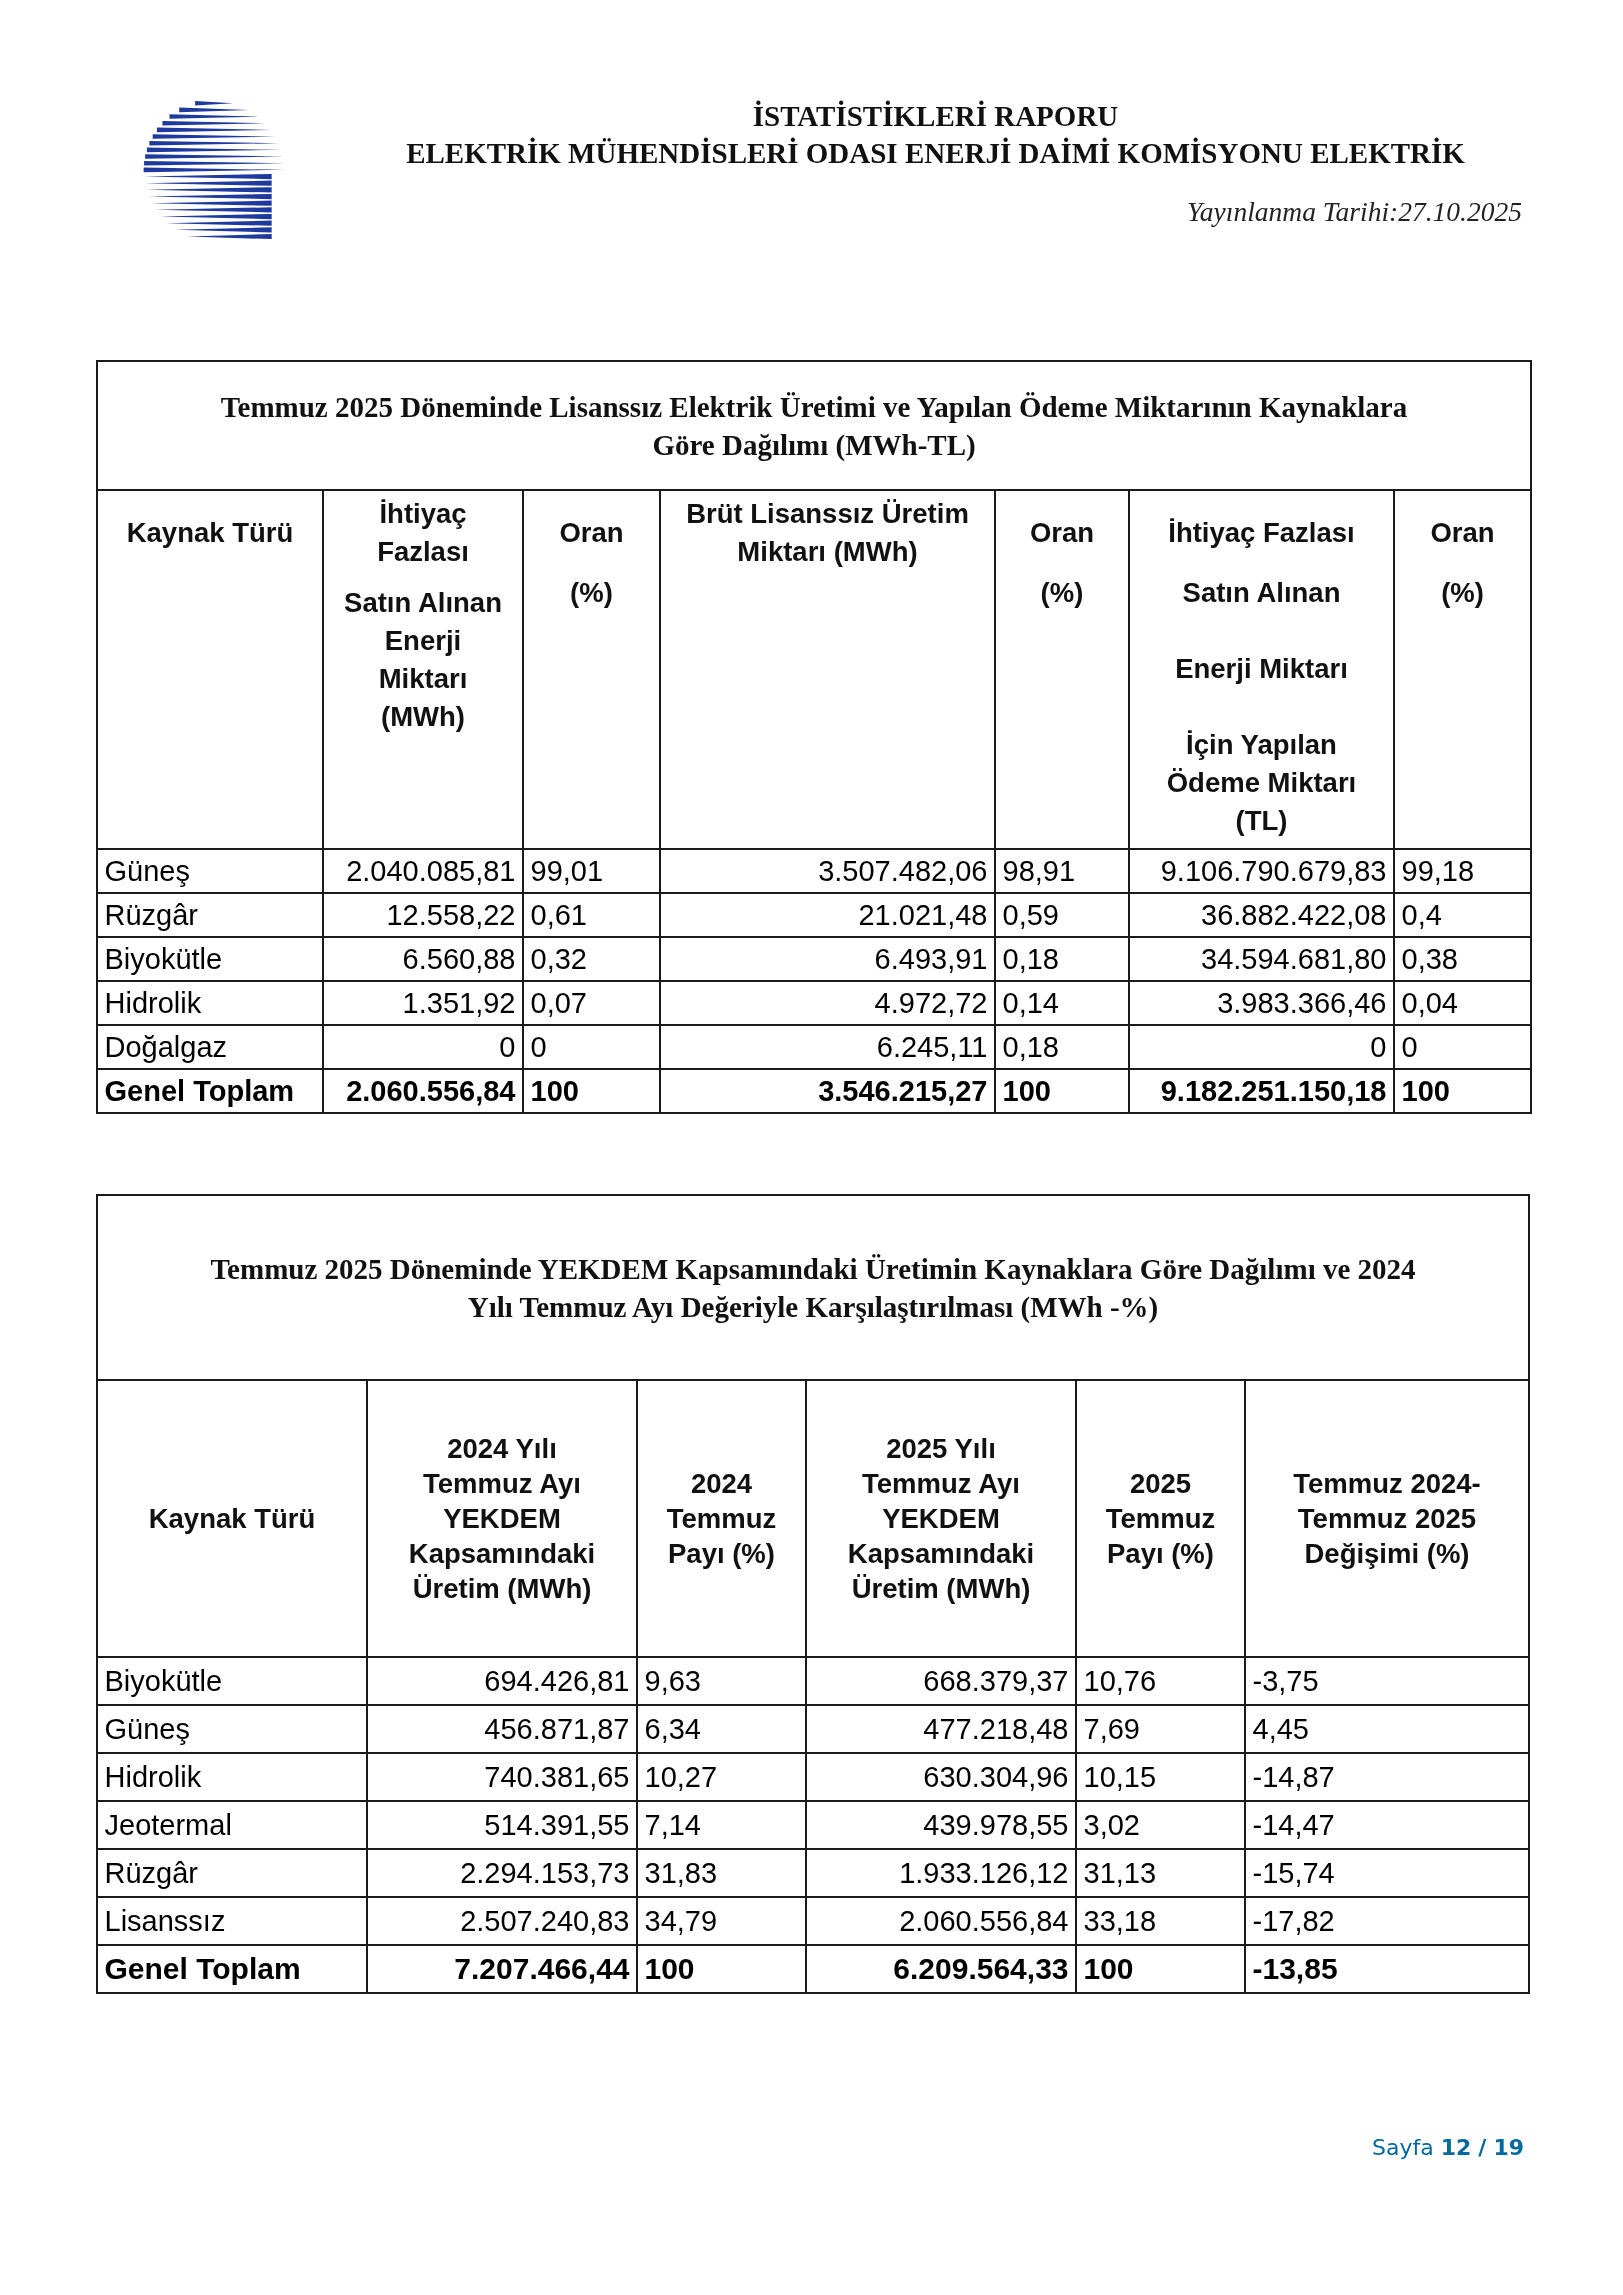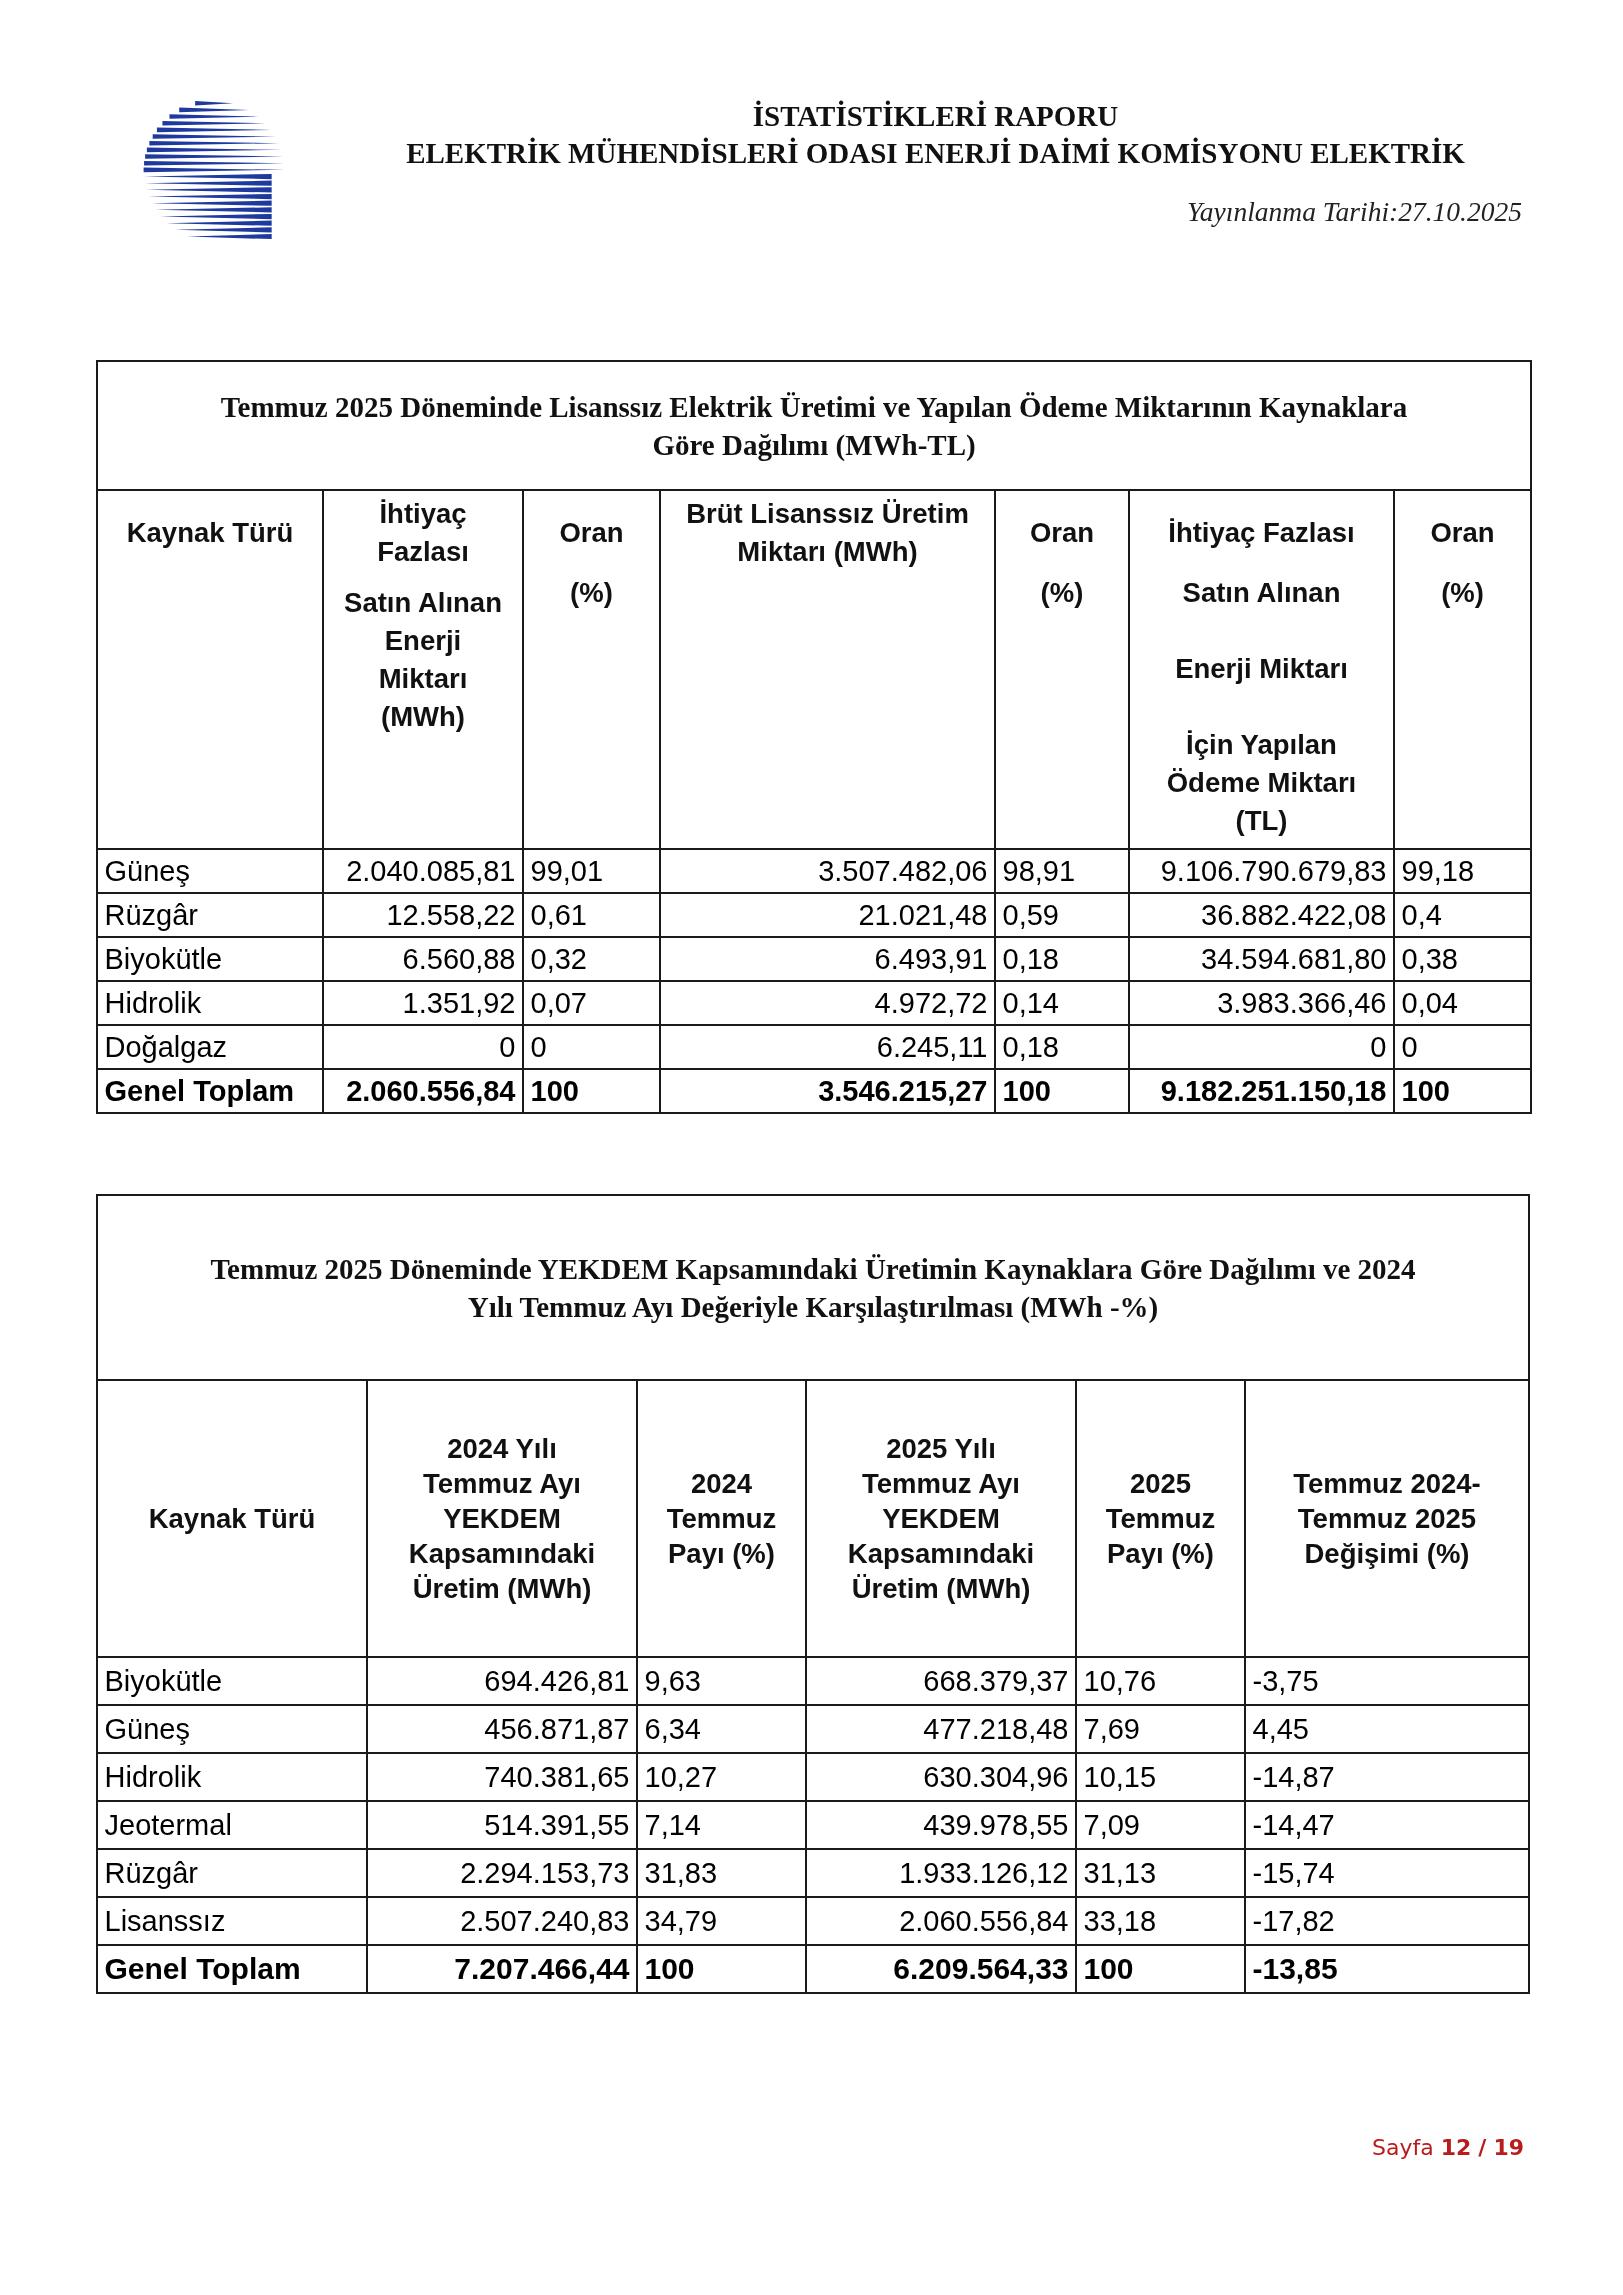--- a/index.html
+++ b/index.html
@@ -44,21 +44,21 @@
 
     
     #t2 { left: 96px; top: 1194px; width: 1430px; }
     #t2 .caption-cell { font-size: 29px; line-height: 38px; height: 183px; }
     #t2 .hdr { height: 275px; vertical-align: middle; line-height: 35px; }
     #t2 tr.data td { height: 46px; line-height: 46px; }
     #t2 tr.total td { font-size: 30px; }
 
     .page-footer {
       position: absolute; right: 99px; top: 2135px;
-      font-family: "DejaVu Sans", sans-serif; font-size: 22px; color: #b91c1c;
+      font-family: "DejaVu Sans", sans-serif; font-size: 22px; color: #0369a1;
     }
     .page-footer b { font-weight: bold; }
   </style>
 </head>
 <body>
 
 <svg class="logo" viewBox="0 0 225 225">
   <g id="logo-lines">
       <polygon points="82.87956044287793,4.5 141.12043955712207,8 82.87956044287793,11.5" fill="#1f3a9e"></polygon>
       <polygon points="58.4690743588344,14.7 165.5309256411656,18.2 58.4690743588344,21.7" fill="#1f3a9e"></polygon>
@@ -277,21 +277,21 @@
         <td class="pct">10,27</td>
         <td class="num">630.304,96</td>
         <td class="pct">10,15</td>
         <td class="pct">-14,87</td>
       </tr>
       <tr class="data">
         <td class="lbl">Jeotermal</td>
         <td class="num">514.391,55</td>
         <td class="pct">7,14</td>
         <td class="num">439.978,55</td>
-        <td class="pct">7,09</td>
+        <td class="pct">3,02</td>
         <td class="pct">-14,47</td>
       </tr>
       <tr class="data">
         <td class="lbl">Rüzgâr</td>
         <td class="num">2.294.153,73</td>
         <td class="pct">31,83</td>
         <td class="num">1.933.126,12</td>
         <td class="pct">31,13</td>
         <td class="pct">-15,74</td>
       </tr>

